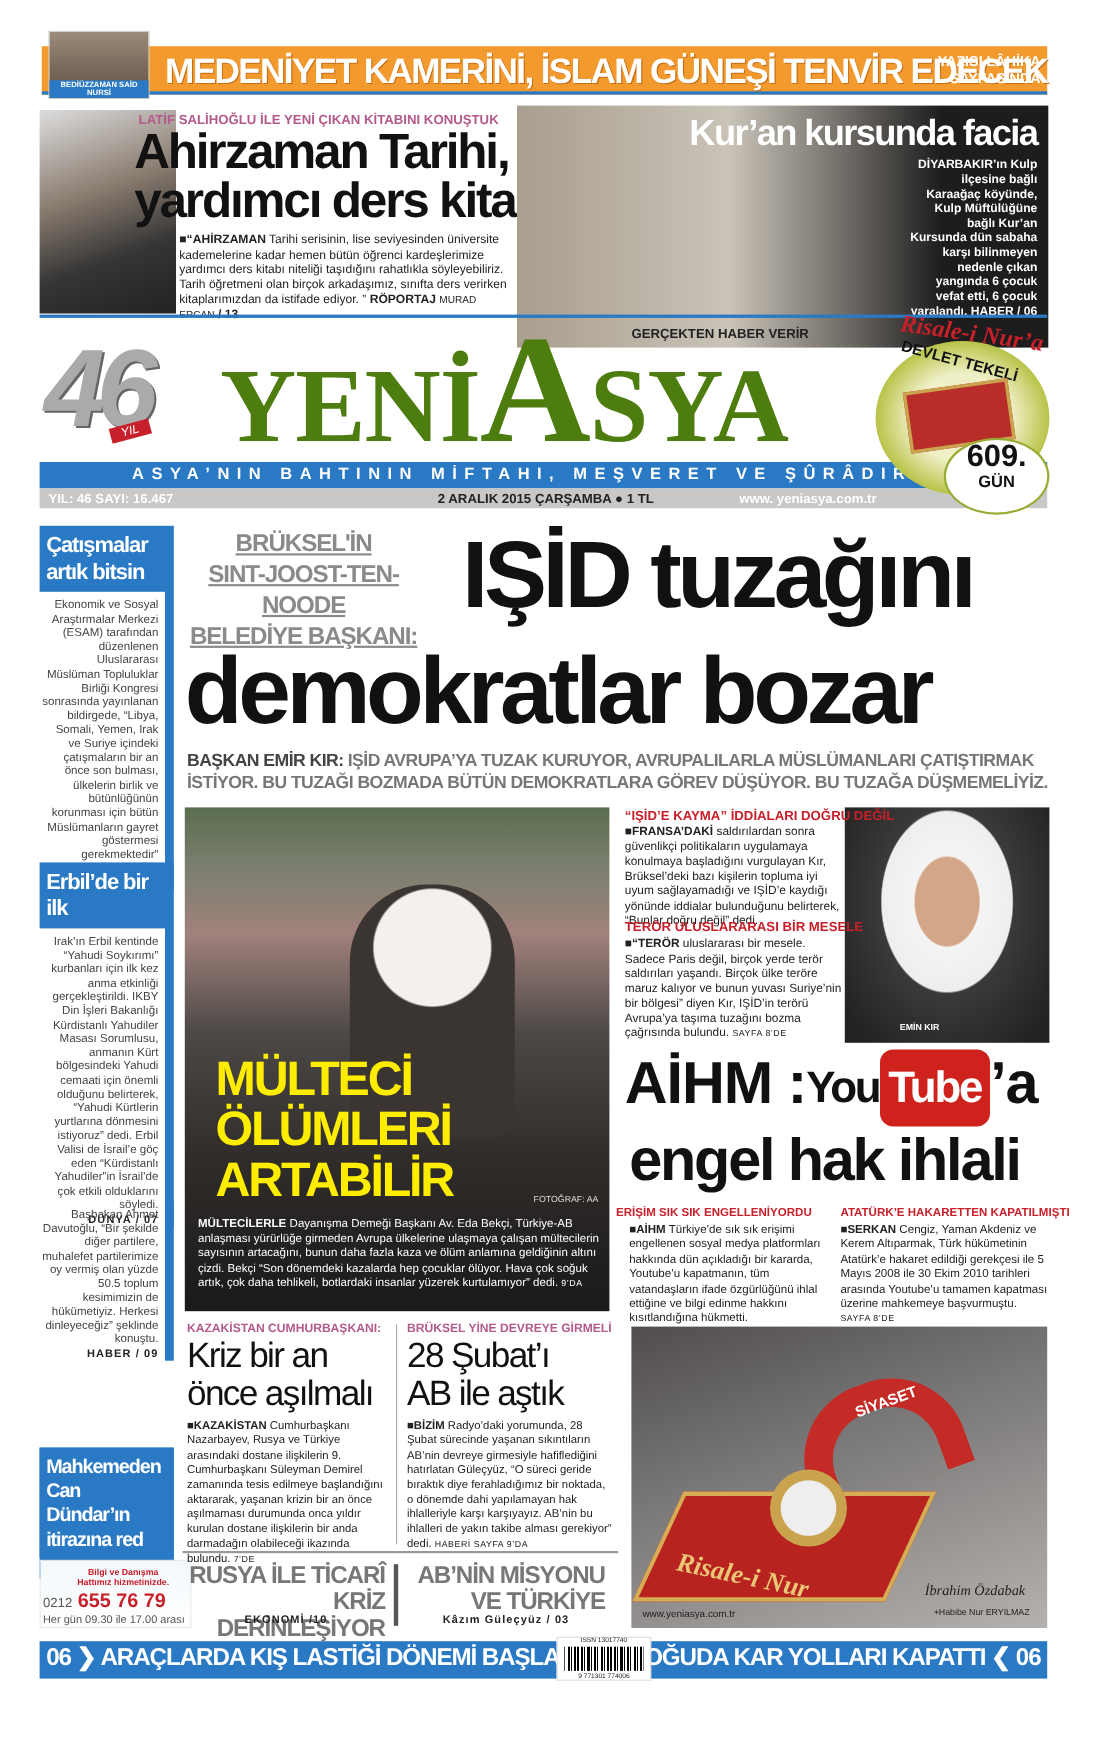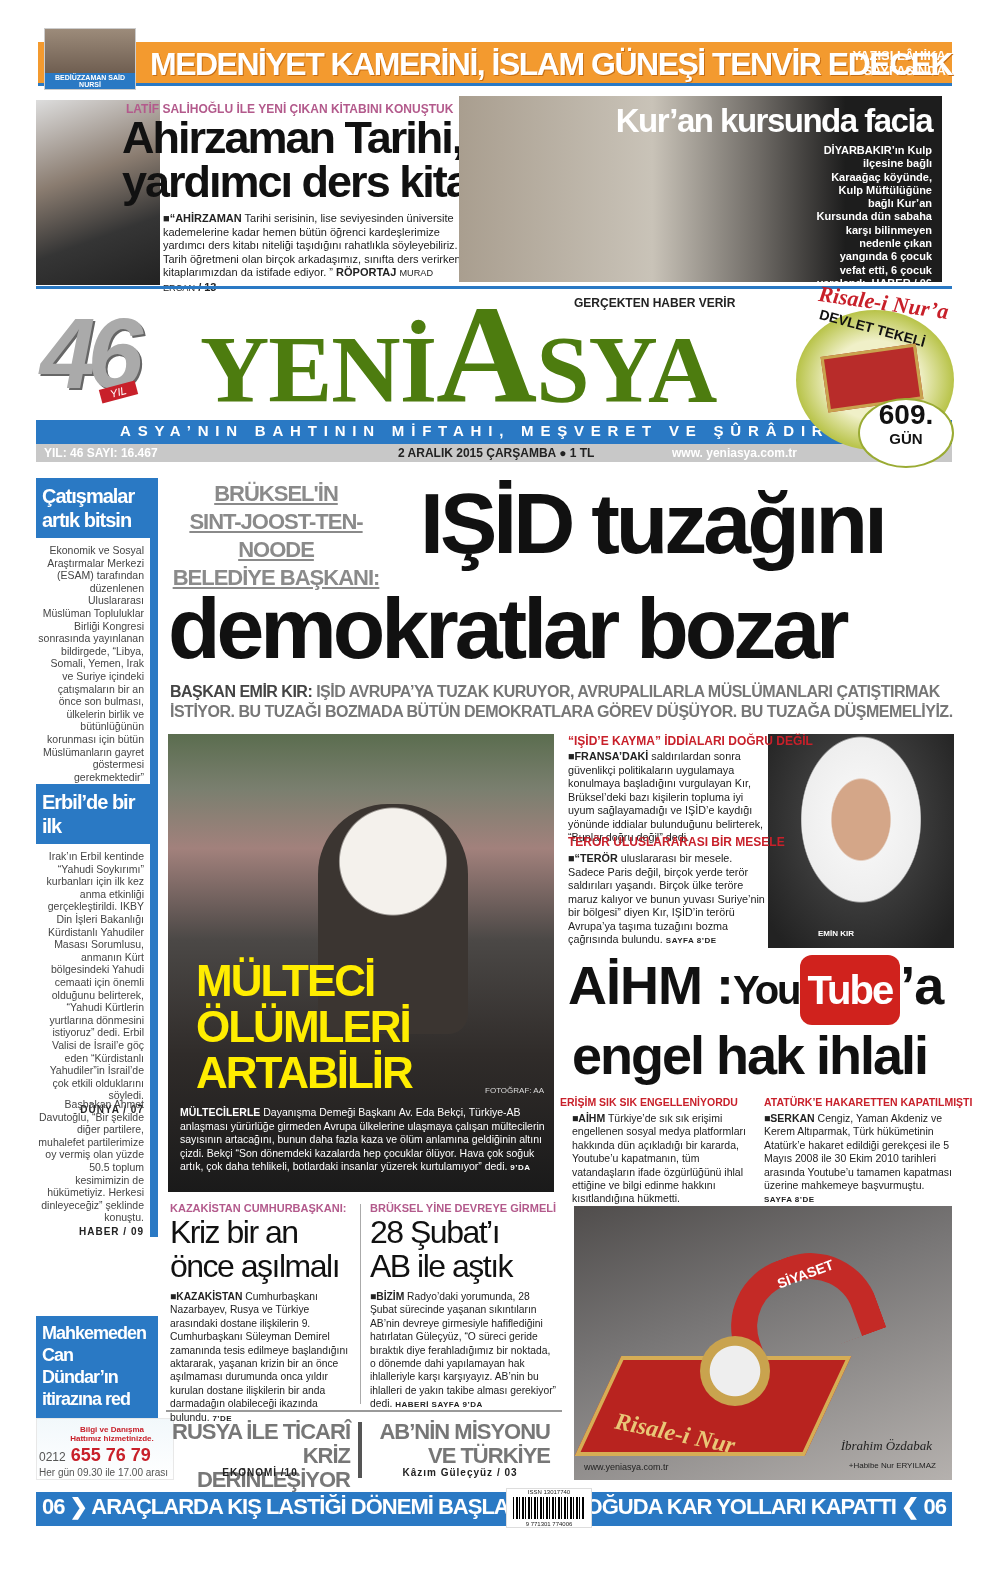--- a/index.html
+++ b/index.html
@@ -10,21 +10,21 @@
 #banner .pic{position:absolute;left:6px;top:-14px;width:92px;height:62px;background:linear-gradient(#9c8b7a,#5f4e42);border:1px solid #ccc}
 #banner .pic span{position:absolute;bottom:0;left:0;right:0;background:#2a79c4;color:#fff;font-size:7px;text-align:center;font-weight:bold;padding:1px 0}
 #banner .title{position:absolute;left:112px;top:4px;font-size:32px;font-weight:bold;color:#fff;letter-spacing:-1.5px;white-space:nowrap;text-shadow:1px 1px 0 #c56d14}
 #banner .side{position:absolute;right:6px;top:6px;color:#fff;font-size:13px;text-align:right;line-height:15px;font-weight:bold}
 
 #interview-photo{left:36px;top:100px;width:124px;height:185px;background:linear-gradient(160deg,#ddd 0%,#8a7c70 40%,#353535 70%,#222 100%)}
 #interview-kicker{left:126px;top:102px;color:#b35a8c;font-size:12px;font-weight:bold}
 #interview-title{left:122px;top:116px;font-size:45px;font-weight:bold;line-height:44px;color:#111;letter-spacing:-2px}
 #interview-body{left:163px;top:212px;width:300px;font-size:11px;line-height:13.5px;color:#222}
 
-#kuran{left:459px;top:96px;width:483px;height:186px;background:linear-gradient(90deg,#a99e8f 0%,#c9c3b8 40%,#6f6b66 62%,#1d1d1d 80%)}
+#kuran{left:470px;top:96px;width:483px;height:220px;background:linear-gradient(90deg,#a99e8f 0%,#c9c3b8 40%,#6f6b66 62%,#1d1d1d 80%)}
 #kuran .title{position:absolute;right:10px;top:6px;font-size:33px;font-weight:bold;color:#fff;letter-spacing:-1.5px}
 #kuran .body{position:absolute;right:10px;top:48px;width:118px;text-align:right;color:#fff;font-size:11px;line-height:13.3px;font-weight:bold}
 
 #rule-top{left:36px;top:286px;width:916px;height:3px;background:#2a79c4}
 #num46{left:40px;top:296px;font-size:100px;font-weight:bold;color:#aaa;font-style:italic;letter-spacing:-8px;text-shadow:2px 2px 0 #666}
 #yil-ribbon{left:100px;top:385px;background:#c8202a;color:#fff;font-size:11px;padding:1px 10px;transform:rotate(-15deg);font-style:italic}
 #logo{left:200px;top:300px;font-family:"Liberation Serif",serif;font-size:96px;color:#4d7c0f;font-weight:bold;letter-spacing:-1px;line-height:110px}
 #logo .big{font-size:140px;line-height:110px}
 #tagline{left:574px;top:296px;font-size:12px;font-weight:bold;color:#222}
 #motto-bar{left:36px;top:420px;width:916px;height:24px;background:#2a79c4}
@@ -67,21 +67,21 @@
 #refugee .caption{position:absolute;left:12px;top:372px;width:366px;font-size:10.5px;line-height:13.6px;color:#fff}
 #refugee .caption b{font-weight:bold}
 
 #kir-photo{left:768px;top:734px;width:186px;height:214px;background:radial-gradient(ellipse at 50% 40%,#d4a688 22%,#f4f4f4 23%,#eee 45%,#3a3a3a 46%,#222 90%)}
 #kir-photo .label{position:absolute;left:50px;bottom:10px;color:#fff;font-size:8px;font-weight:bold}
 .red-kicker{color:#c8202a;font-weight:bold;font-size:12px}
 #kir-k1{left:568px;top:734px}
 #kir-b1{left:568px;top:750px;width:200px;font-size:10.8px;line-height:13.5px}
 #kir-k2{left:568px;top:835px}
 #kir-b2{left:568px;top:852px;width:200px;font-size:10.8px;line-height:13.5px}
-.tiny-ref{font-size:8px;font-weight:bold;letter-spacing:.5px}
+.tiny-ref{font-size:8px;font-weight:normal;letter-spacing:.5px}
 
 #aihm-1{left:568px;top:950px;font-size:54px;font-weight:bold;color:#111;letter-spacing:-1px;line-height:70px}
 #aihm-1 .yt{display:inline-block;font-size:40px;vertical-align:middle;letter-spacing:-2px}
 #aihm-1 .tube{display:inline-block;background:#d0221d;color:#fff;border-radius:12px;padding:0 8px}
 #aihm-2{left:572px;top:1020px;font-size:54px;font-weight:bold;color:#111;letter-spacing:-2px;line-height:70px}
 #aihm-k1{left:560px;top:1096px;font-size:10.5px}
 #aihm-b1{left:572px;top:1112px;width:186px;font-size:10.5px;line-height:13.4px}
 #aihm-k2{left:764px;top:1096px;font-size:10.5px}
 #aihm-b2{left:764px;top:1112px;width:188px;font-size:10.5px;line-height:13.4px}
 

